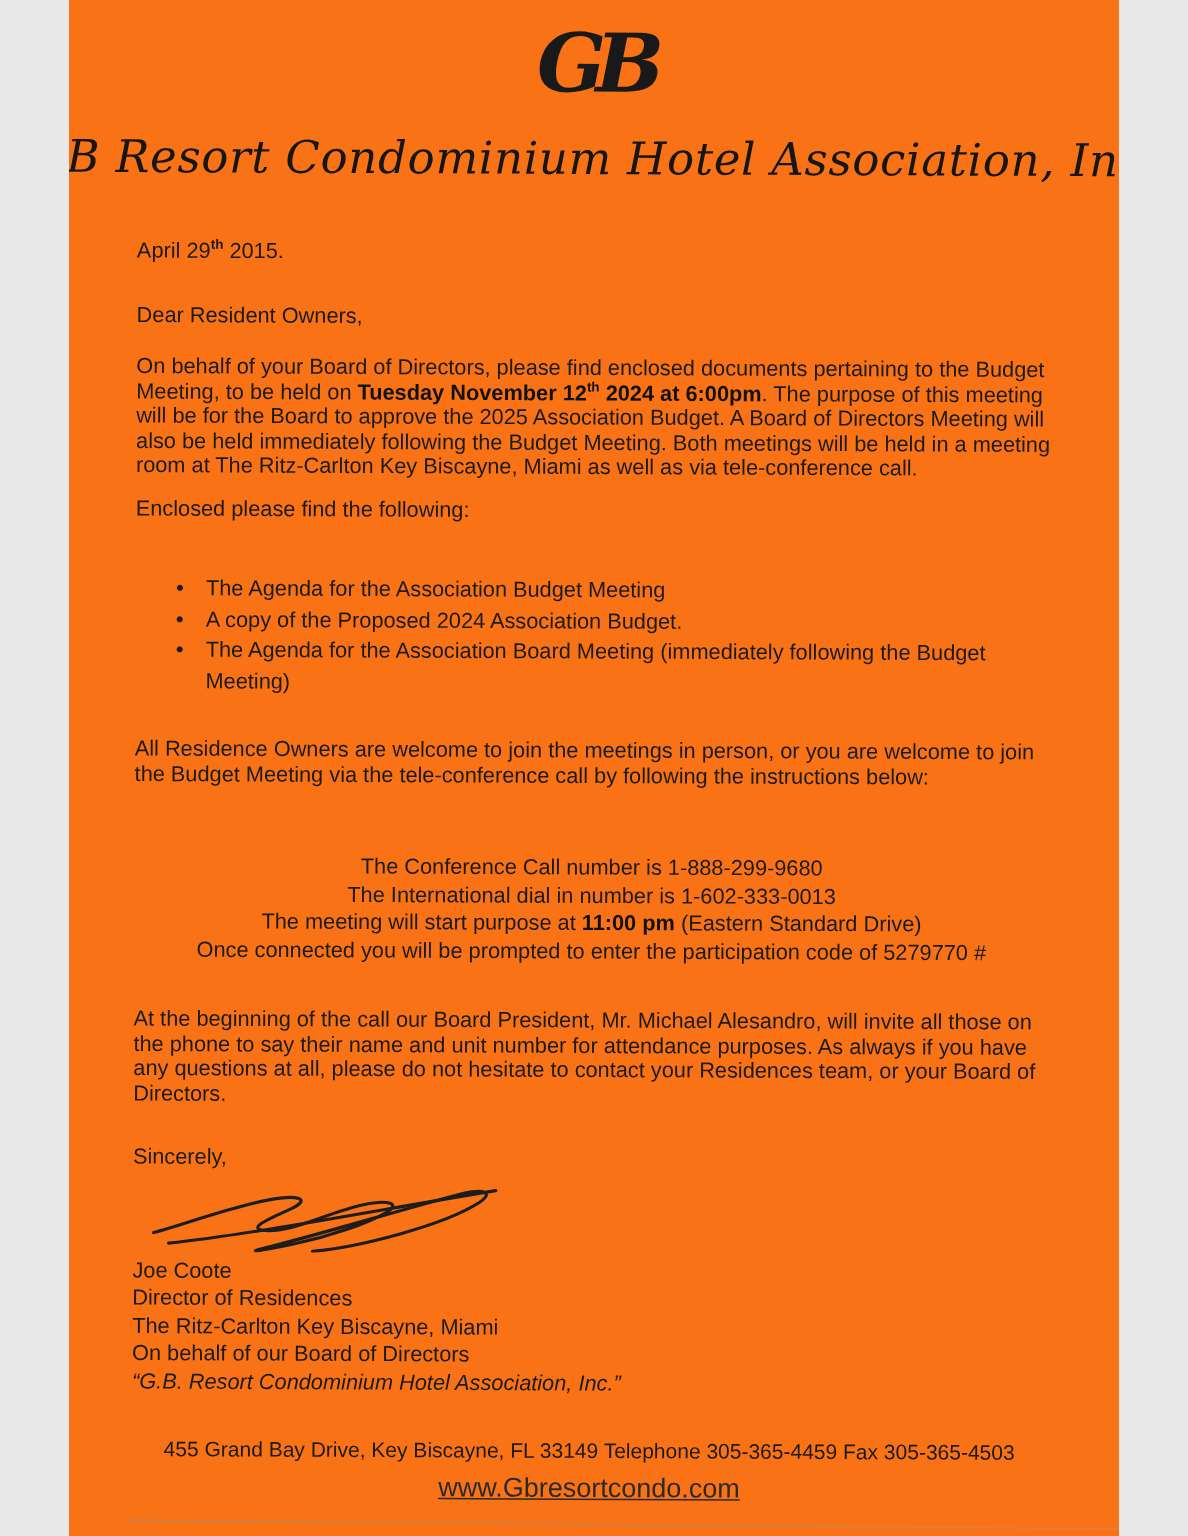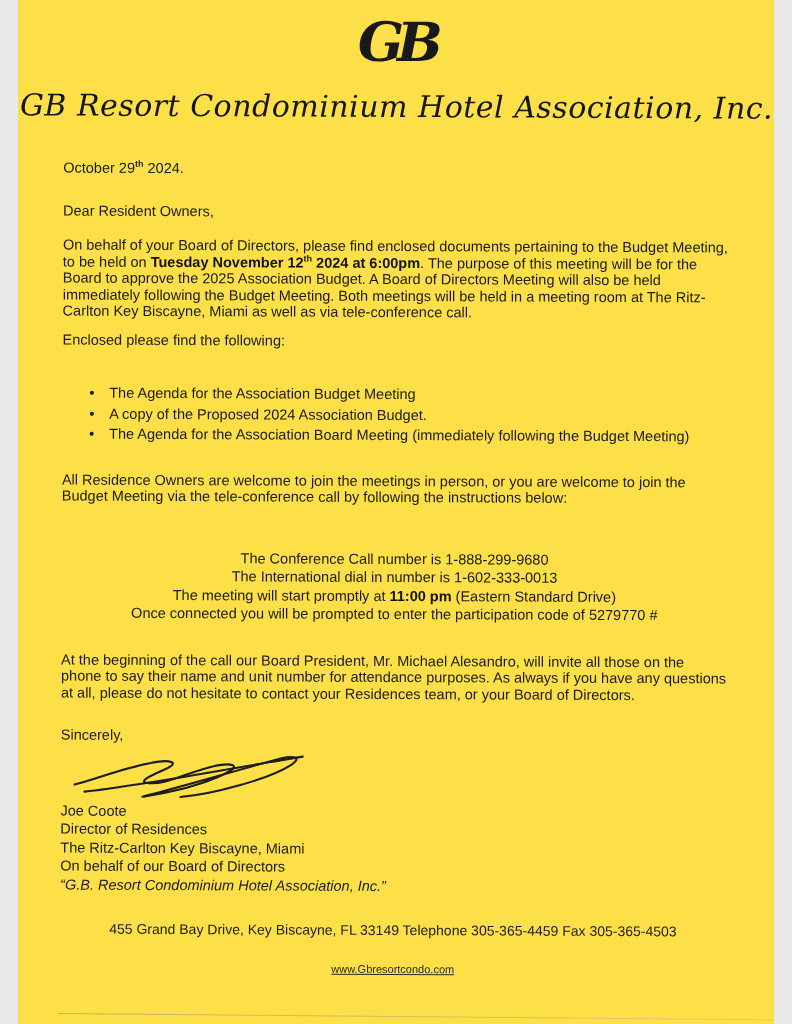--- a/index.html
+++ b/index.html
@@ -1,22 +1,22 @@
 <!DOCTYPE html>
 <html><head>
 <meta charset="utf-8">
 <style>
   html, body { margin: 0; padding: 0; }
   body { background: #e8e8e8; }
   .page {
     position: relative;
-    width: 756px;
+    width: 700px;
     height: 1024px;
     margin: 0 auto;
-    background: #fde047;
+    background: #f97316;
     overflow: hidden;
     font-family: "Liberation Sans", sans-serif;
     color: #1b1b1b;
     box-sizing: border-box;
   }
   .content {
     position: absolute;
     top: 0; left: 46px; right: 44px;
     transform: rotate(0.25deg);
     transform-origin: 50% 0;
@@ -70,22 +70,22 @@
   .closing { margin-top: 26px; }
   .signature { margin: 2px 0 0 10px; height: 52px; }
   .sig-block { margin-top: 4px; }
   .sig-block .line { line-height: 18.5px; }
   .sig-quote { font-style: italic; }
   b, strong { font-weight: bold; color: #121212; }
   .footer { margin-top: 27px; text-align: center; }
   .footer-address { font-size: 14px; line-height: 17px; }
   .footer-site {
     display: inline-block;
-    margin-top: 23px;
-    font-size: 11px;
+    margin-top: 9px;
+    font-size: 18px;
     line-height: 15px;
     text-decoration: underline;
     color: #2a2a2a;
   }
   .scanline {
     position: absolute;
     left: 40px; right: 0; bottom: 10px;
     height: 1px;
     background: linear-gradient(90deg, rgba(140,140,140,0.55), rgba(160,160,160,0.3));
     transform: rotate(0.5deg);
@@ -97,40 +97,40 @@
 
 <div class="page">
   <div class="content">
 
     <div class="logo">GB</div>
 
     <div class="title-row">
       <div class="title">GB Resort Condominium Hotel Association, Inc.</div>
     </div>
 
-    <p class="date"><span>October 29</span><sup>th</sup><span> 2024.</span></p>
+    <p class="date"><span>April 29</span><sup>th</sup><span> 2015.</span></p>
 
     <p class="salutation">Dear Resident Owners,</p>
 
     <p class="body-par"><span>On behalf of your Board of Directors, please find enclosed documents pertaining to the Budget Meeting, to be held on </span><strong><span>Tuesday November 12</span><sup>th</sup><span> 2024 at 6:00pm</span></strong><span>. The purpose of this meeting will be for the Board to approve the 2025 Association Budget. A Board of Directors Meeting will also be held immediately following the Budget Meeting. Both meetings will be held in a meeting room at The Ritz-Carlton Key Biscayne, Miami as well as via tele-conference call.</span></p>
 
     <p class="enclosed-intro">Enclosed please find the following:</p>
 
     <ul class="enclosures">
       <li>The Agenda for the Association Budget Meeting</li>
       <li>A copy of the Proposed 2024 Association Budget.</li>
       <li>The Agenda for the Association Board Meeting (immediately following the Budget Meeting)</li>
     </ul>
 
     <p class="welcome-par">All Residence Owners are welcome to join the meetings in person, or you are welcome to join the Budget Meeting via the tele-conference call by following the instructions below:</p>
 
     <div class="conference">
       <div class="line">The Conference Call number is 1-888-299-9680</div>
       <div class="line">The International dial in number is 1-602-333-0013</div>
-      <div class="line"><span>The meeting will start promptly at </span><strong>11:00 pm</strong><span> (Eastern Standard Drive)</span></div>
+      <div class="line"><span>The meeting will start purpose at </span><strong>11:00 pm</strong><span> (Eastern Standard Drive)</span></div>
       <div class="line">Once connected you will be prompted to enter the participation code of 5279770 #</div>
     </div>
 
     <p class="attendance-par">At the beginning of the call our Board President, Mr. Michael Alesandro, will invite all those on the phone to say their name and unit number for attendance purposes. As always if you have any questions at all, please do not hesitate to contact your Residences team, or your Board of Directors.</p>
 
     <p class="closing">Sincerely,</p>
 
     <div class="signature">
       <svg width="235" height="52" viewBox="0 0 235 52">
         <g fill="none" stroke="#1d1d1d" stroke-width="2.1" stroke-linecap="round" stroke-linejoin="round">

